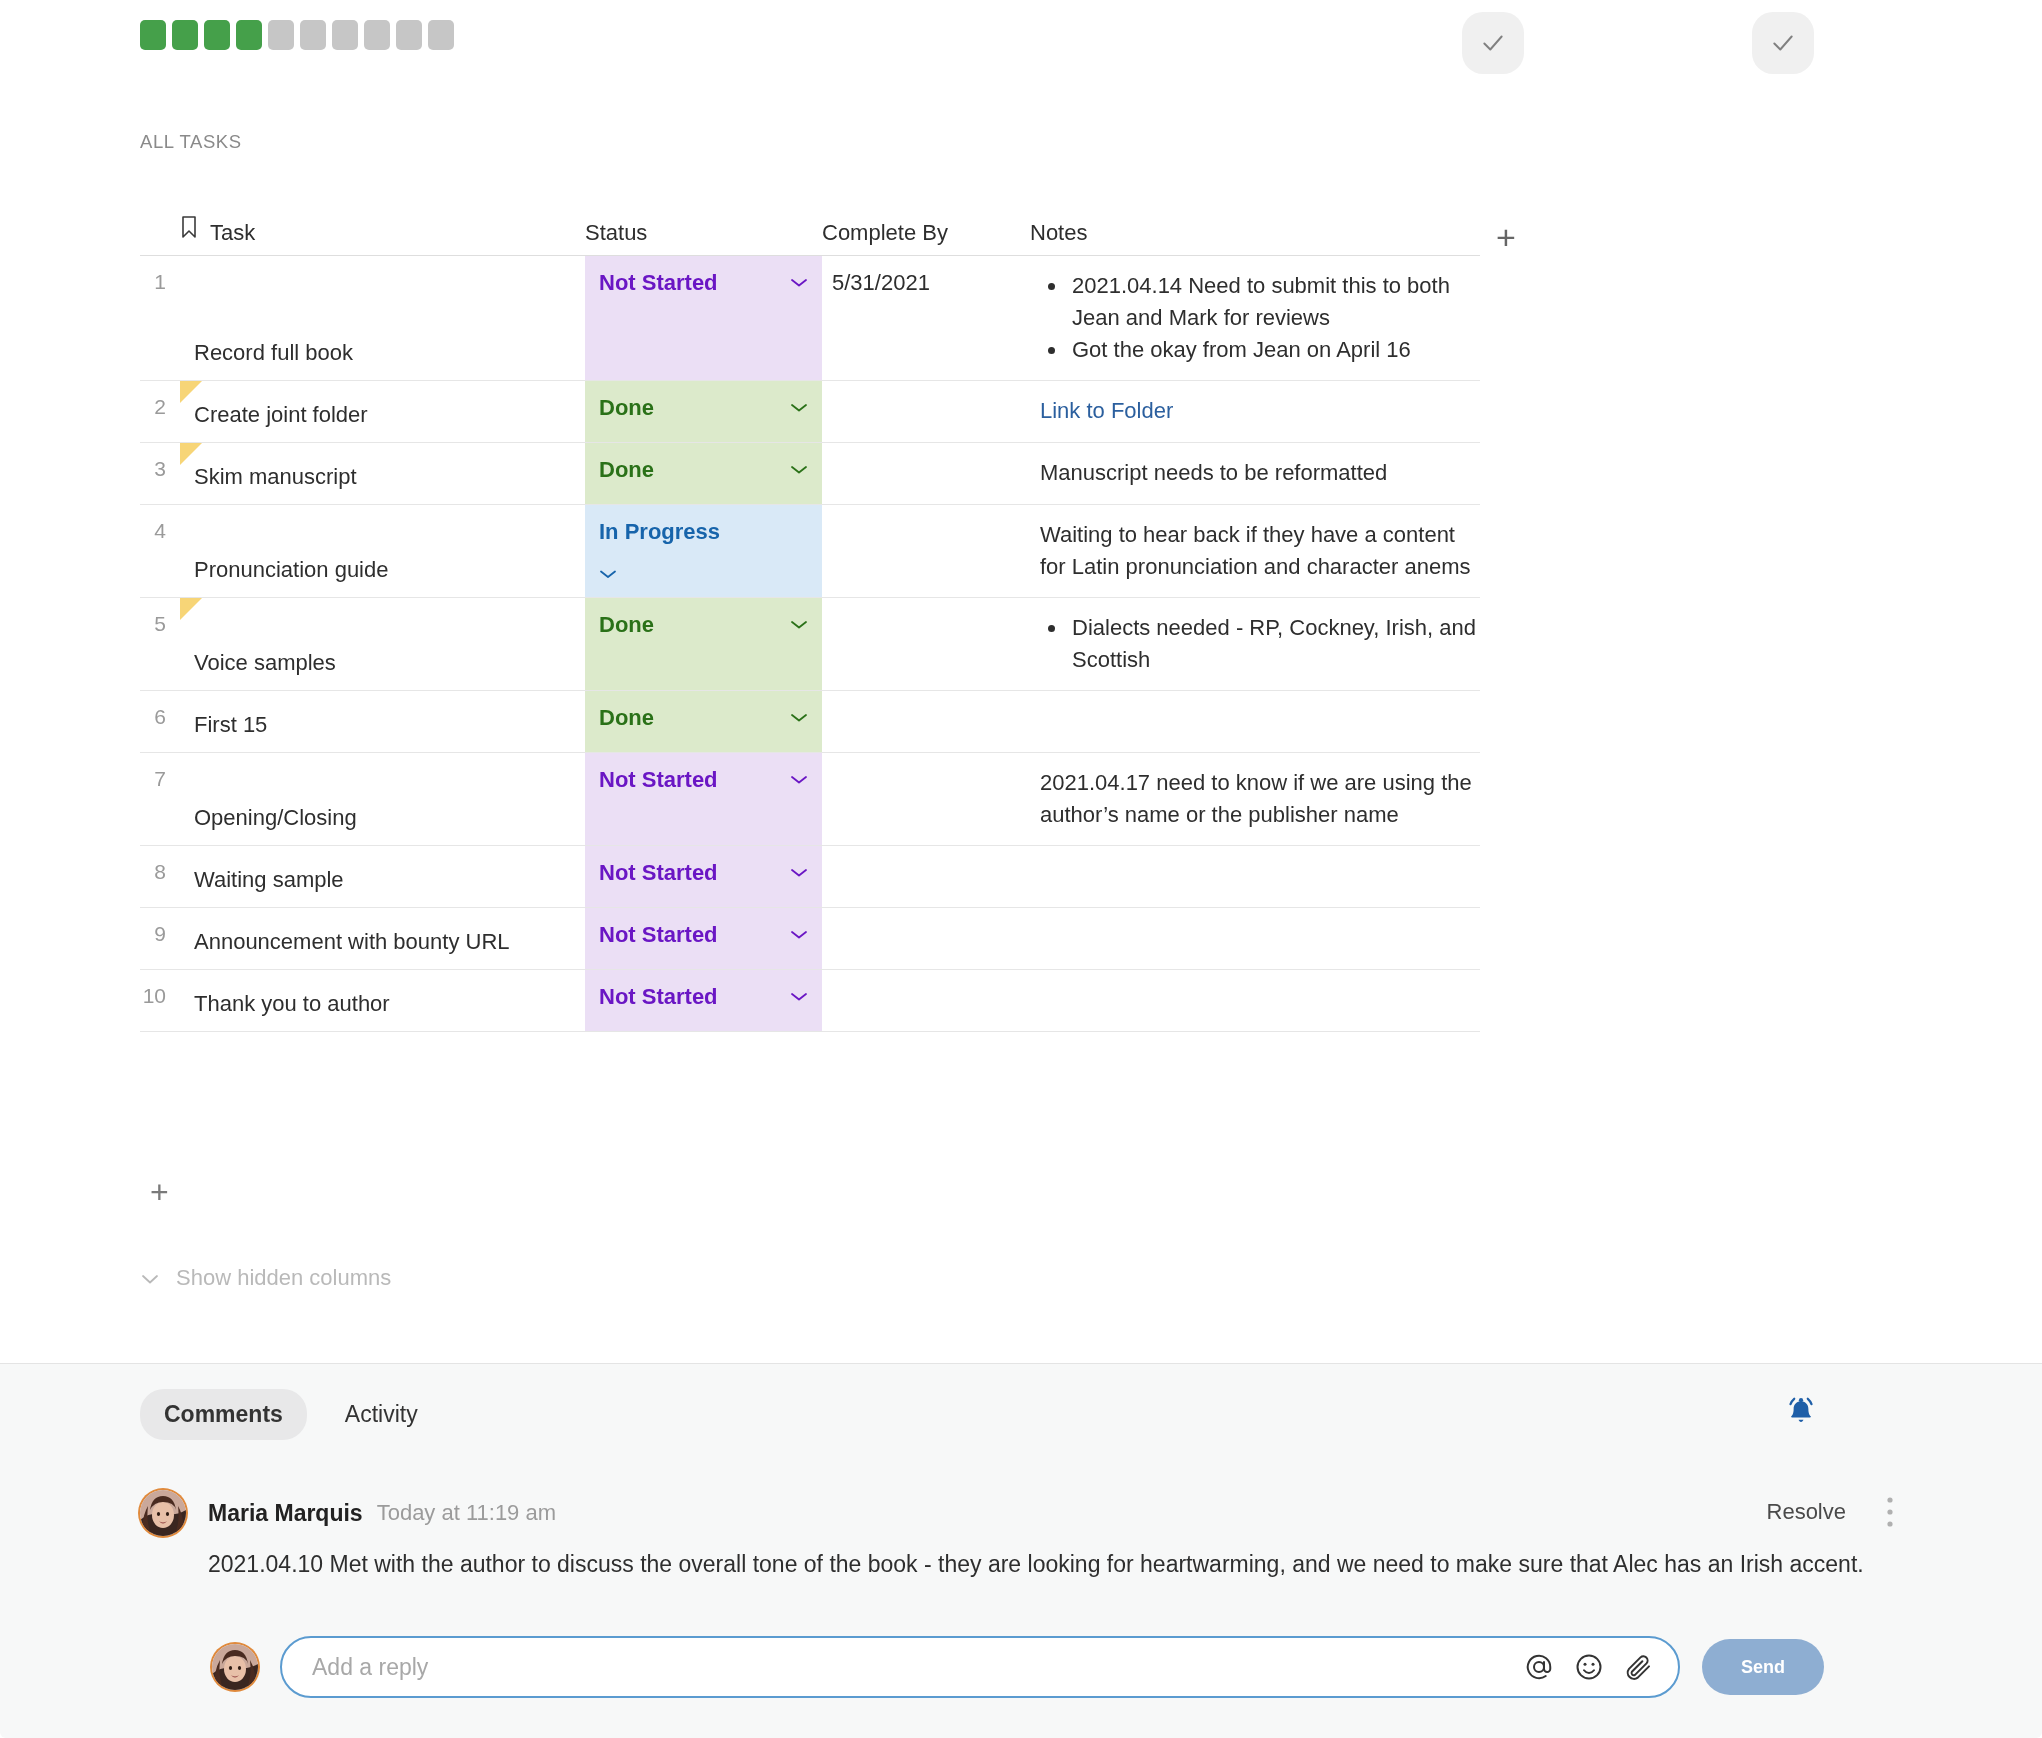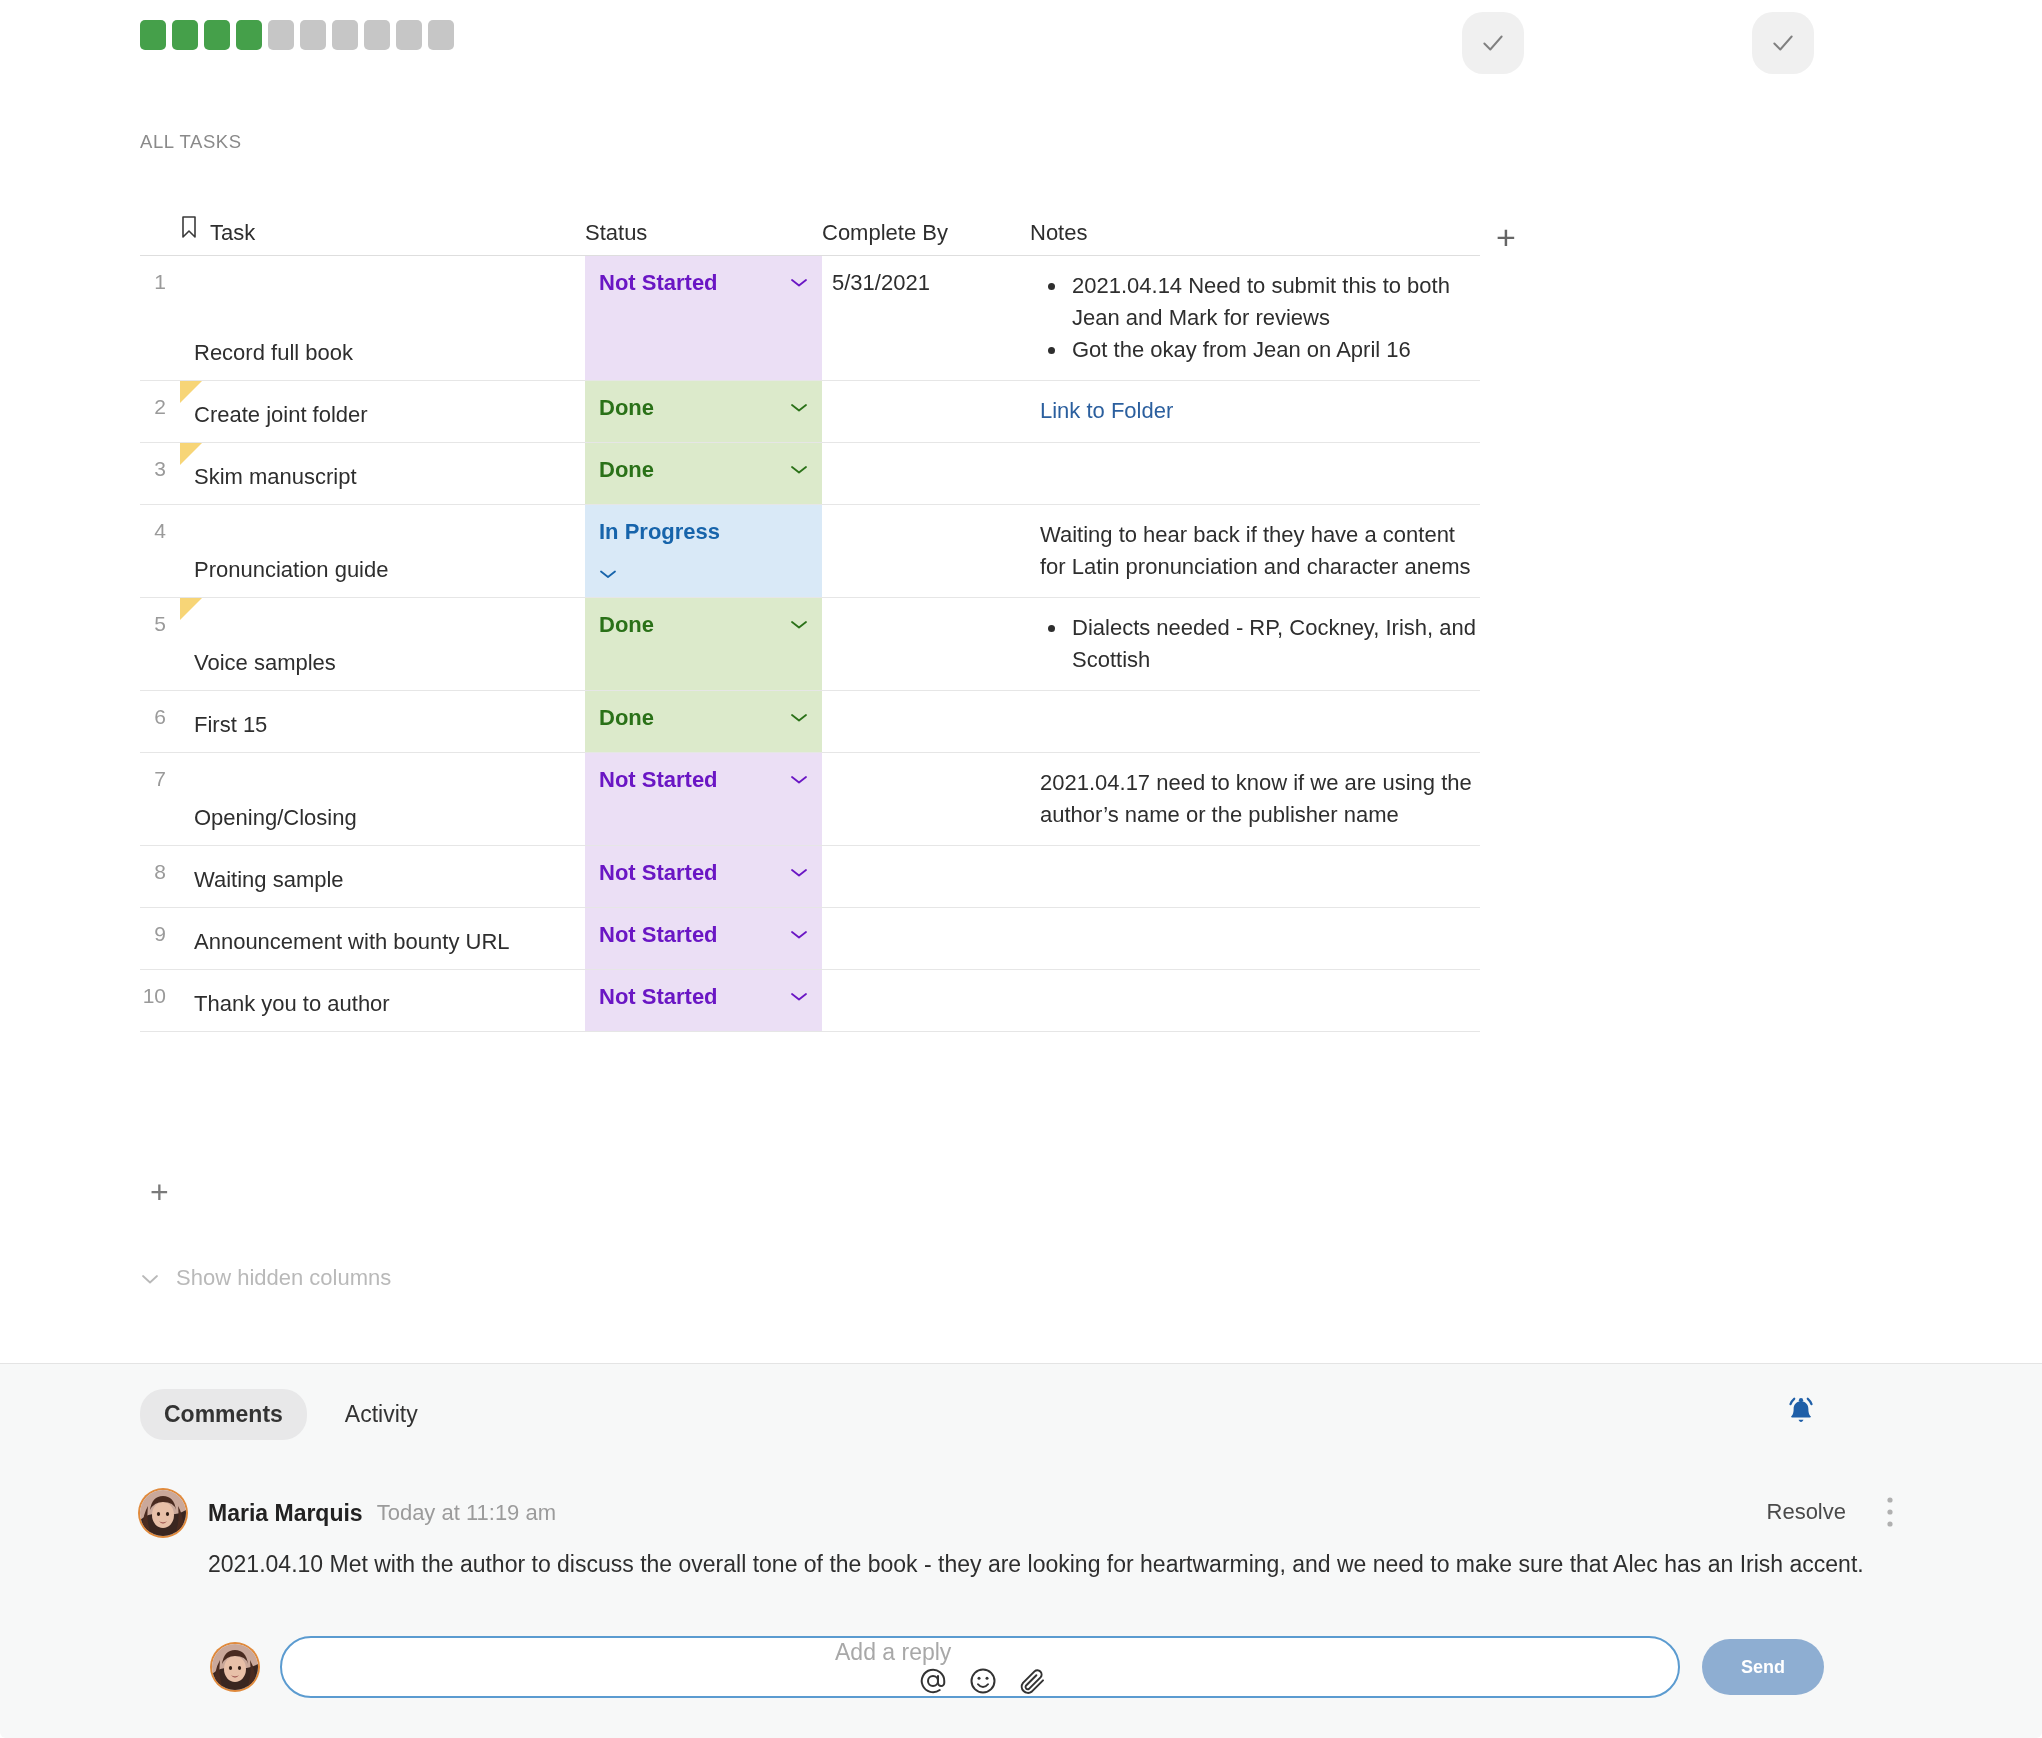--- a/index.html
+++ b/index.html
@@ -131,21 +131,21 @@
   .c-body { font-size: 23px; color: #2e2e2e; line-height: 38px; margin-top: 8px; margin-left: 68px; }
 
   .reply-row { position: absolute; left: 212px; top: 1636px; display: flex; align-items: center; gap: 22px; }
   .reply-avatar {
     width: 46px; height: 46px; border-radius: 50%; overflow: hidden; flex: 0 0 46px;
     box-shadow: 0 0 0 2px #e08a3c;
   }
   .reply-avatar svg { width: 46px; height: 46px; display: block; }
   .reply-box {
     width: 1400px; height: 62px; border: 2px solid #5b9bd0; border-radius: 32px;
-    background: #fff; display: flex; align-items: center; padding: 0 24px 0 30px; flex-direction: column;
+    background: #fff; display: flex; align-items: center; padding: 0 24px 0 30px;
   }
   .reply-input {
     flex: 1; border: none; outline: none; font-size: 23px; color: #2e2e2e;
     font-family: "Liberation Sans", sans-serif; background: transparent;
   }
   .reply-input::placeholder { color: #a8a8a8; }
   .reply-icons { display: flex; align-items: center; gap: 20px; }
   .reply-icons svg { width: 30px; height: 30px; cursor: pointer; }
   .send-btn {
     width: 122px; height: 56px; border-radius: 28px; border: none;
@@ -246,20 +246,23 @@
             <div class="flag"></div>
             <span>Skim manuscript</span>
           </div>
           <div class="cell stat c-stat st-done" style="background: rgb(220, 234, 203); color: rgb(42, 113, 24);">
             <span>Done</span>
             <svg class="chev" viewBox="0 0 18 11" fill="none" stroke="#2a7118" stroke-width="1.8" stroke-linecap="round" stroke-linejoin="round">
               <polyline points="2,3 9,8.5 16,3"></polyline>
             </svg>
           </div>
           <div class="cell date c-date"></div>
+          <div class="cell note c-note">
+            <div class="noteplain">Manuscript needs to be reformatted</div>
+          </div>
         </div>
         <div class="row">
           <div class="cell num c-num">4</div>
           <div class="cell task c-task">
             <span>Pronunciation guide</span>
           </div>
           <div class="cell stat c-stat st-inprogress" style="background: rgb(217, 233, 247); color: rgb(23, 100, 171); flex-direction: column;">
             <span>In Progress</span>
             <svg class="chev" viewBox="0 0 18 11" fill="none" stroke="#1764ab" stroke-width="1.8" stroke-linecap="round" stroke-linejoin="round">
               <polyline points="2,3 9,8.5 16,3"></polyline>

